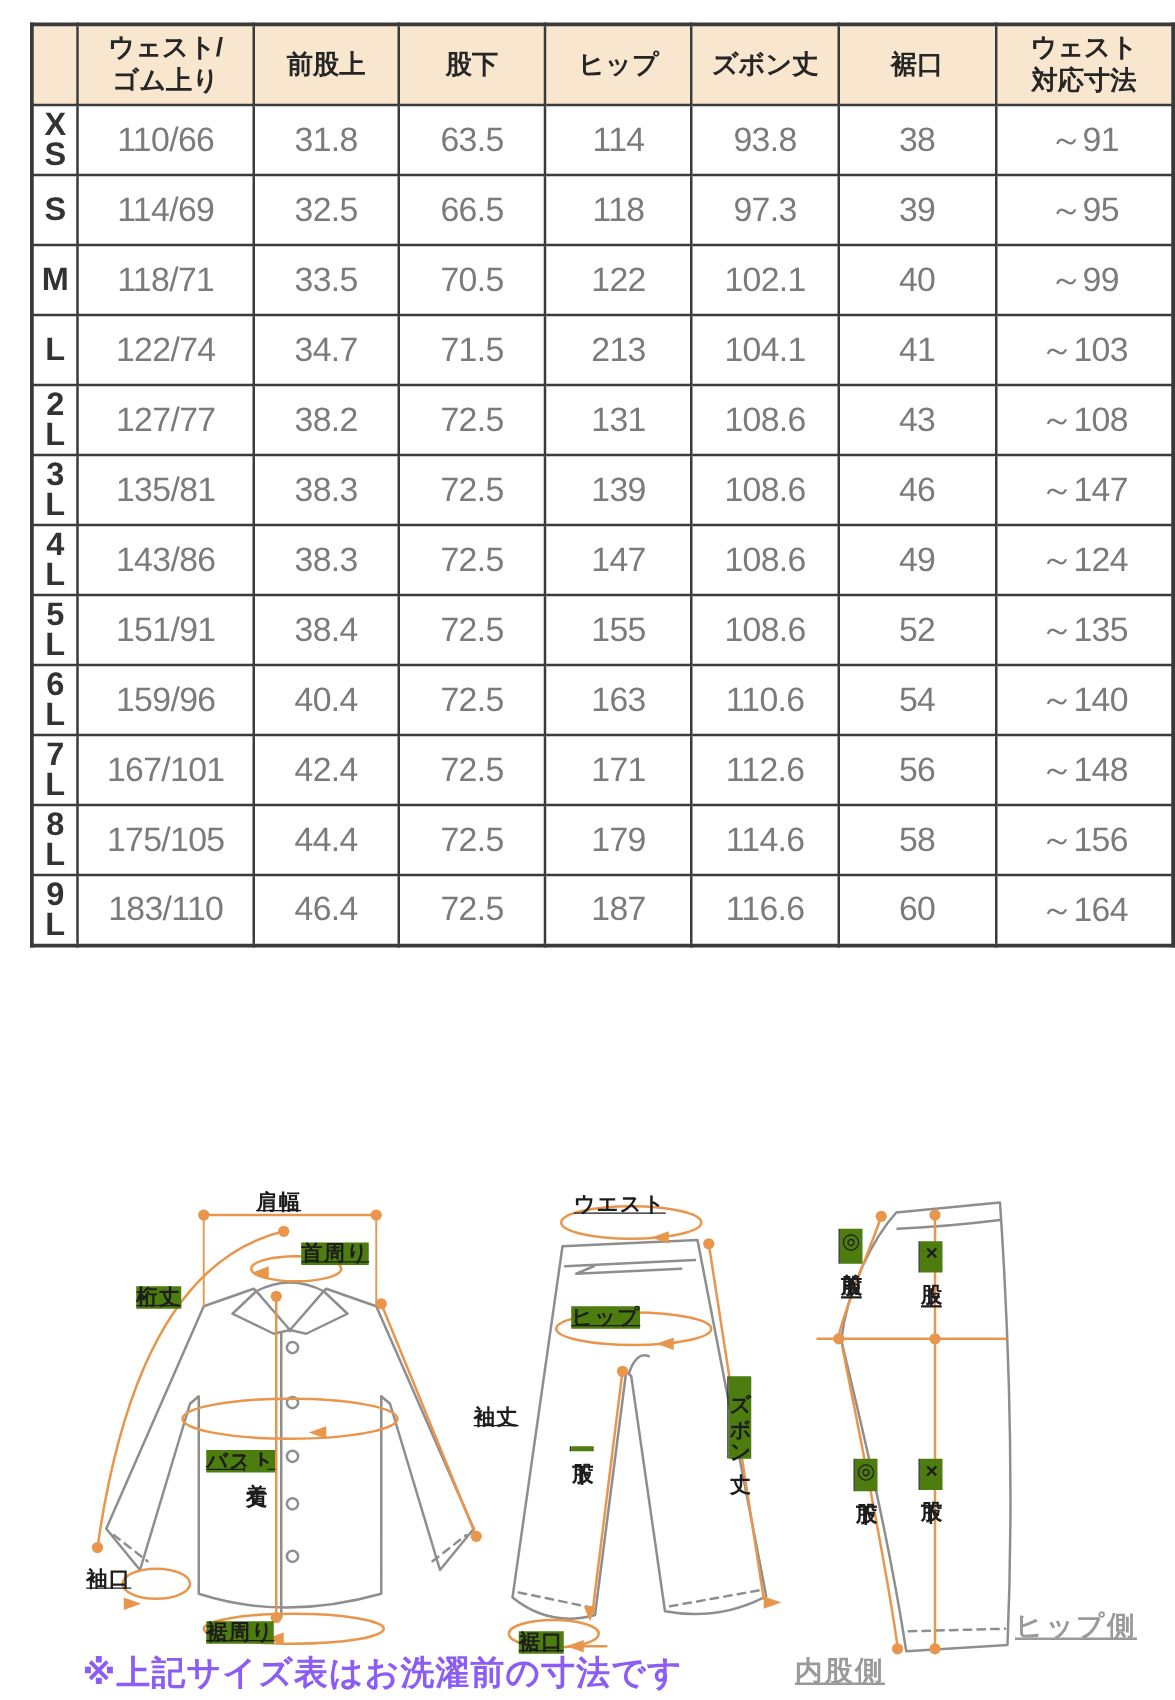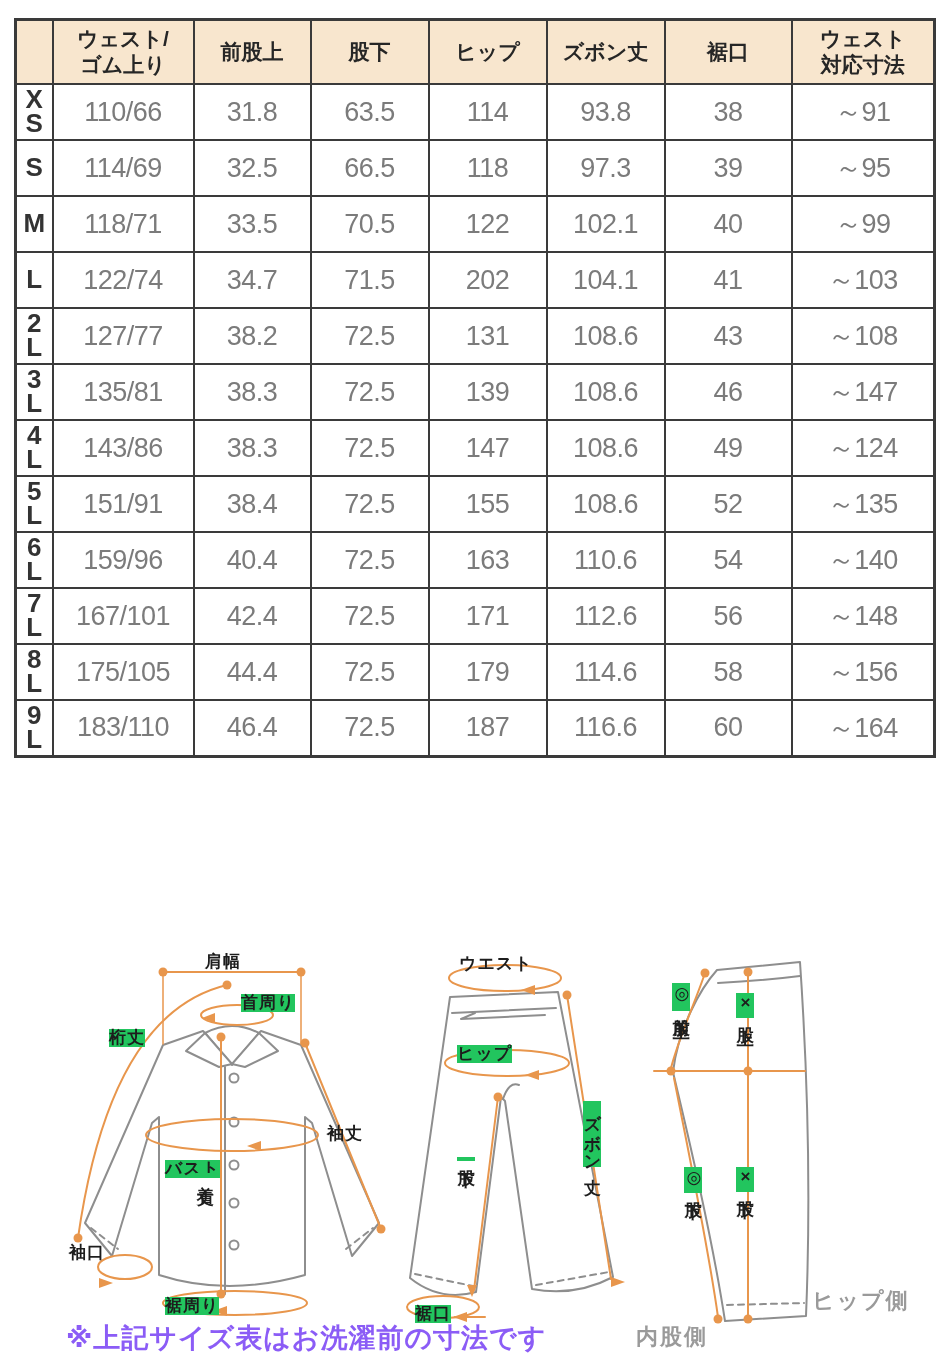--- a/index.html
+++ b/index.html
@@ -4,21 +4,21 @@
 <style>
   html,body { margin:0; padding:0; }
   body {
     width:940px; height:1360px; position:relative; background:#ffffff;
     font-family:"Liberation Sans","DejaVu Sans",sans-serif;
     overflow:hidden;
   }
 
   
   #size-table {
-    position:absolute; left:14px; top:18px;
+    position:absolute; left:24px; top:18px;
     border-collapse:collapse; table-layout:fixed;
     border:3px solid #3a3a3a;
     padding-left:32px;
   }
   #size-table th, #size-table td {
     border:2px solid #3a3a3a; text-align:center; vertical-align:middle;
     padding:0; overflow:hidden;
   }
   #size-table thead th {
     background:#f8e6ce; color:#262626; font-weight:600;
@@ -31,24 +31,24 @@
   }
   #size-table tbody td {
     color:#7b7b7b; font-size:27px; background:#ffffff; letter-spacing:-0.5px;
   }
 
   
   .diagram { position:absolute; }
   .diagram svg { position:absolute; left:0; top:0; }
   .dlabel {
     position:absolute; font-size:17px; font-weight:700; color:#1d1d1d;
-    line-height:1.05; white-space:nowrap; letter-spacing:1px;
+    line-height:1.05; white-space:nowrap; letter-spacing:1px;text-decoration:underline;
   }
   .dlabel.v { writing-mode:vertical-rl; text-orientation:upright; letter-spacing:2px; }
-  .dlabel.bg { background:#22c55e; }
+  .dlabel.bg { background:#4d7c0f; }
   .dlabel.gray { color:#9a9a9a; font-size:22px; letter-spacing:2px; }
 
   #note {
     position:absolute; left:66px; top:1320px;
     font-size:27px; font-weight:600; color:#8b5cf6; letter-spacing:1px;
   }
 
   .outline { stroke:#8e8e8e; stroke-width:2; fill:none; stroke-linejoin:round; stroke-linecap:round; }
   .outline-fill { stroke:#8e8e8e; stroke-width:2; fill:#ffffff; stroke-linejoin:round; }
   .dash { stroke-dasharray:6 5; }
@@ -114,21 +114,21 @@
         <td>122</td>
         <td>102.1</td>
         <td>40</td>
         <td>～99</td>
       </tr>
       <tr>
         <th class="size-label">L</th>
         <td>122/74</td>
         <td>34.7</td>
         <td>71.5</td>
-        <td>202</td>
+        <td>213</td>
         <td>104.1</td>
         <td>41</td>
         <td>～103</td>
       </tr>
       <tr>
         <th class="size-label">2
 L</th>
         <td>127/77</td>
         <td>38.2</td>
         <td>72.5</td>
@@ -262,22 +262,22 @@
       <path class="marrow" d="M192,201 l14,-5 l0,10 z"></path>
       <path class="marrow" d="M58,338 l-14,-5 l0,10 z"></path>
       <path class="marrow" d="M158,366 l14,-5 l0,10 z"></path>
     </g>
   </svg>
   <div class="dlabel" style="left:150px; top:8px;">肩幅</div>
   <div class="dlabel bg" style="left:186px; top:49px;">首周り</div>
   <div class="dlabel bg" style="left:54px; top:84px;text-align:center;">桁丈</div>
   <div class="dlabel bg" style="left:110px; top:181px;margin-top:34px;">バスト</div>
   <div class="dlabel v bg" style="left:141px; top:228px;">着丈</div>
-  <div class="dlabel" style="left:272px; top:180px;">袖丈</div>
-  <div class="dlabel" style="left:14px; top:299px;">袖口</div>
+  <div class="dlabel" style="left:288px; top:180px;padding-left:36px;">袖丈</div>
+  <div class="dlabel" style="left:14px; top:310px;">袖口</div>
   <div class="dlabel bg" style="left:110px; top:352px;">裾周り</div>
 </div>
 
 <div class="diagram" style="left:395px; top:945px; width:270px; height:400px;">
   <svg width="270" height="400" viewBox="0 0 270 400">
     <path class="outline-fill" d="M55,52 L163,47 L218,332 Q180,352 137,344 L110,156 L106,152 L81,347 Q45,357 15,333 Z"></path>
     <path class="outline" d="M57,68 L161,63"></path>
     <path class="outline" d="M150,70 L66,74 L80,68"></path>
     <path class="outline" d="M108,154 Q114,136 124,140"></path>
     <path class="outline dash" d="M20,329 L78,341"></path>

